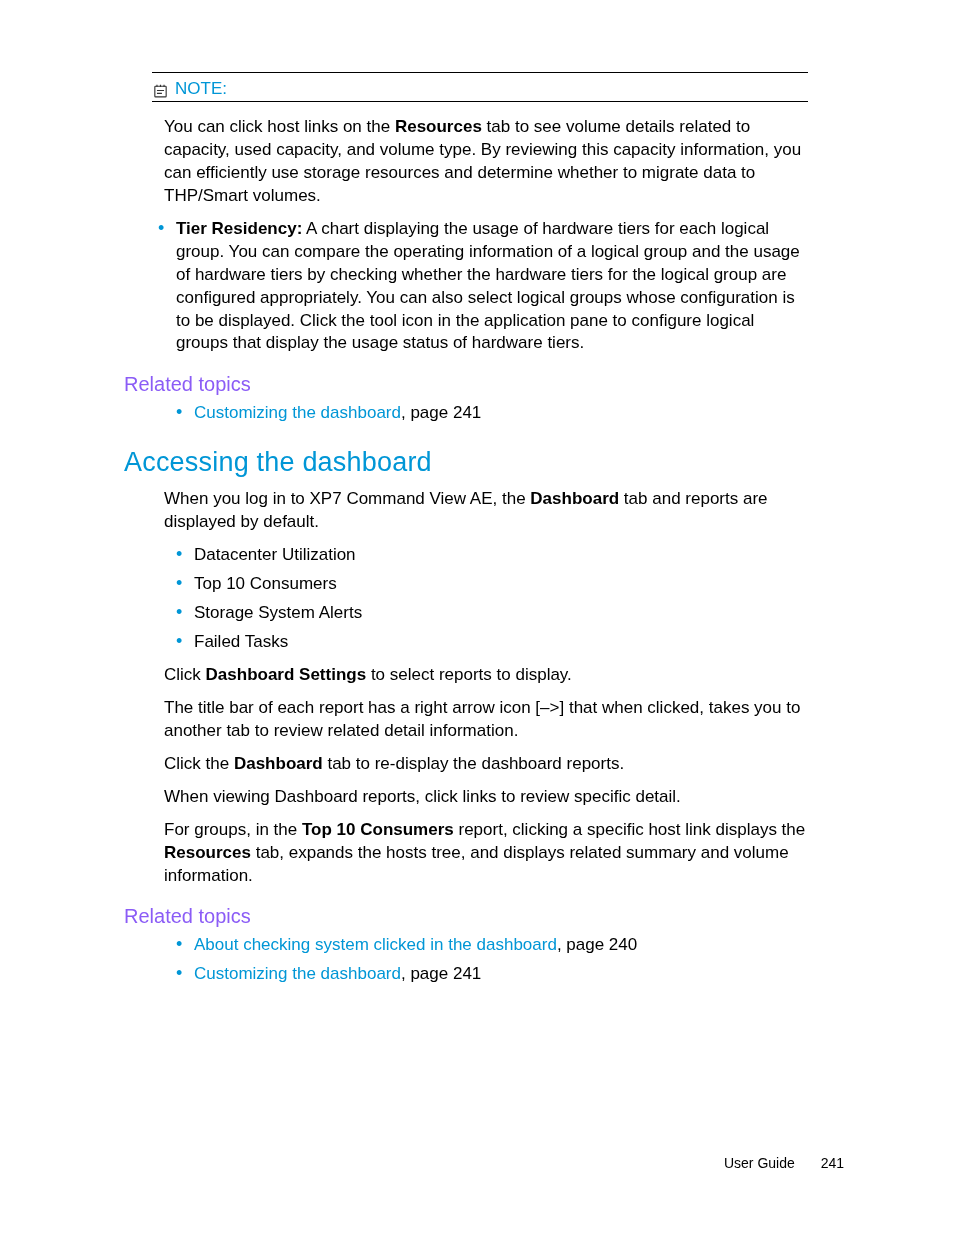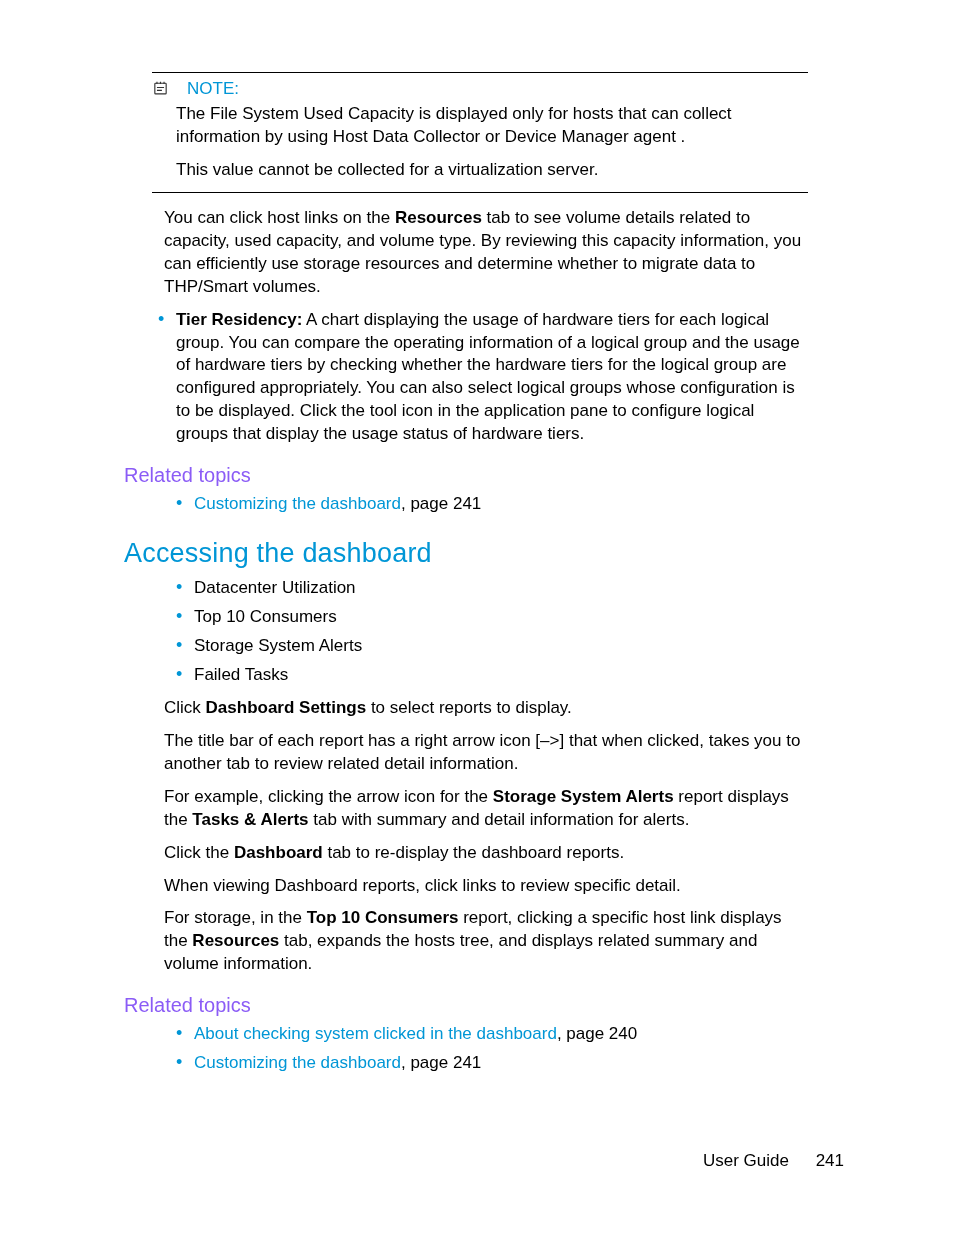--- a/index.html
+++ b/index.html
@@ -21,22 +21,22 @@
     top: 72px;
     width: 680px;
   }
   .note-block {
     margin-left: 24px;
     border-top: 1px solid #000;
     padding-top: 6px;
   }
   .note-header {
     display: flex;
-    align-items: flex-start;
-    gap: 18px;
+    align-items: flex-end;
+    gap: 6px;
     margin-bottom: 2px;
   }
   .note-icon svg { display: block; }
   .note-label {
     color: #0096d6;
     font-size: 17px;
   }
   .note-body {
     margin-left: 24px;
     font-size: 17px;
@@ -92,21 +92,21 @@
   }
   .link {
     color: #0096d6;
   }
   strong, .bold { font-weight: 600; }
   .footer {
     position: absolute;
     left: 0;
     bottom: 64px;
     width: 100%;
-    font-size: 17px;
+    font-size: 14px;
     text-align: right;
     padding-right: 110px;
     box-sizing: border-box;
   }
   .footer .pg { margin-left: 22px; }
 </style>
 </head>
 <body>
 
 <div class="page">
@@ -114,60 +114,56 @@
   <div class="note-block">
     <div class="note-header">
       <span class="note-icon">
         <svg width="17" height="17" viewBox="0 0 24 24" fill="none" stroke="#333" stroke-width="1.6">
           <rect x="4" y="6" width="16" height="15" rx="1"></rect>
           <path d="M7 4v3M12 4v3M17 4v3M7 12h10M7 16h7"></path>
         </svg>
       </span>
       <span class="note-label">NOTE:</span>
     </div>
-    <div class="note-body">
-      <p>The File System Used Capacity is displayed only for hosts that can collect information by using Host Data Collector or Device Manager agent .</p>
-      <p>This value cannot be collected for a virtualization server.</p>
-    </div>
     <div class="rule"></div>
   </div>
 
   <p class="para"><span>You can click host links on the </span><strong>Resources</strong><span> tab to see volume details related to capacity, used capacity, and volume type. By reviewing this capacity information, you can efficiently use storage resources and determine whether to migrate data to THP/Smart volumes.</span></p>
 
   <ul class="bullets outer">
     <li><strong>Tier Residency:</strong><span> A chart displaying the usage of hardware tiers for each logical group. You can compare the operating information of a logical group and the usage of hardware tiers by checking whether the hardware tiers for the logical group are configured appropriately. You can also select logical groups whose configuration is to be displayed. Click the tool icon in the application pane to configure logical groups that display the usage status of hardware tiers.</span></li>
   </ul>
 
   <div class="h3">Related topics</div>
   <ul class="bullets">
     <li><span class="link">Customizing the dashboard</span><span>, page 241</span></li>
   </ul>
 
   <div class="h2">Accessing the dashboard</div>
 
+  <p class="para"><span>When you log in to XP7 Command View AE, the </span><strong>Dashboard</strong><span> tab and reports are displayed by default.</span></p>
 
 
   <ul class="bullets">
     <li>Datacenter Utilization</li>
     <li>Top 10 Consumers</li>
     <li>Storage System Alerts</li>
     <li>Failed Tasks</li>
   </ul>
 
   <p class="para"><span>Click </span><strong>Dashboard Settings</strong><span> to select reports to display.</span></p>
 
   <p class="para">The title bar of each report has a right arrow icon [–&gt;] that when clicked, takes you to another tab to review related detail information.</p>
 
-  <p class="para"><span>For example, clicking the arrow icon for the </span><strong>Storage System Alerts</strong><span> report displays the </span><strong>Tasks &amp; Alerts</strong><span> tab with summary and detail information for alerts.</span></p>
 
   <p class="para"><span>Click the </span><strong>Dashboard</strong><span> tab to re-display the dashboard reports.</span></p>
 
   <p class="para">When viewing Dashboard reports, click links to review specific detail.</p>
 
-  <p class="para"><span>For storage, in the </span><strong>Top 10 Consumers</strong><span> report, clicking a specific host link displays the </span><strong>Resources</strong><span> tab, expands the hosts tree, and displays related summary and volume information.</span></p>
+  <p class="para"><span>For groups, in the </span><strong>Top 10 Consumers</strong><span> report, clicking a specific host link displays the </span><strong>Resources</strong><span> tab, expands the hosts tree, and displays related summary and volume information.</span></p>
 
   <div class="h3">Related topics</div>
   <ul class="bullets">
     <li><span class="link">About checking system clicked in the dashboard</span><span>, page 240</span></li>
     <li><span class="link">Customizing the dashboard</span><span>, page 241</span></li>
   </ul>
 
 </div>
 
 <div class="footer">

